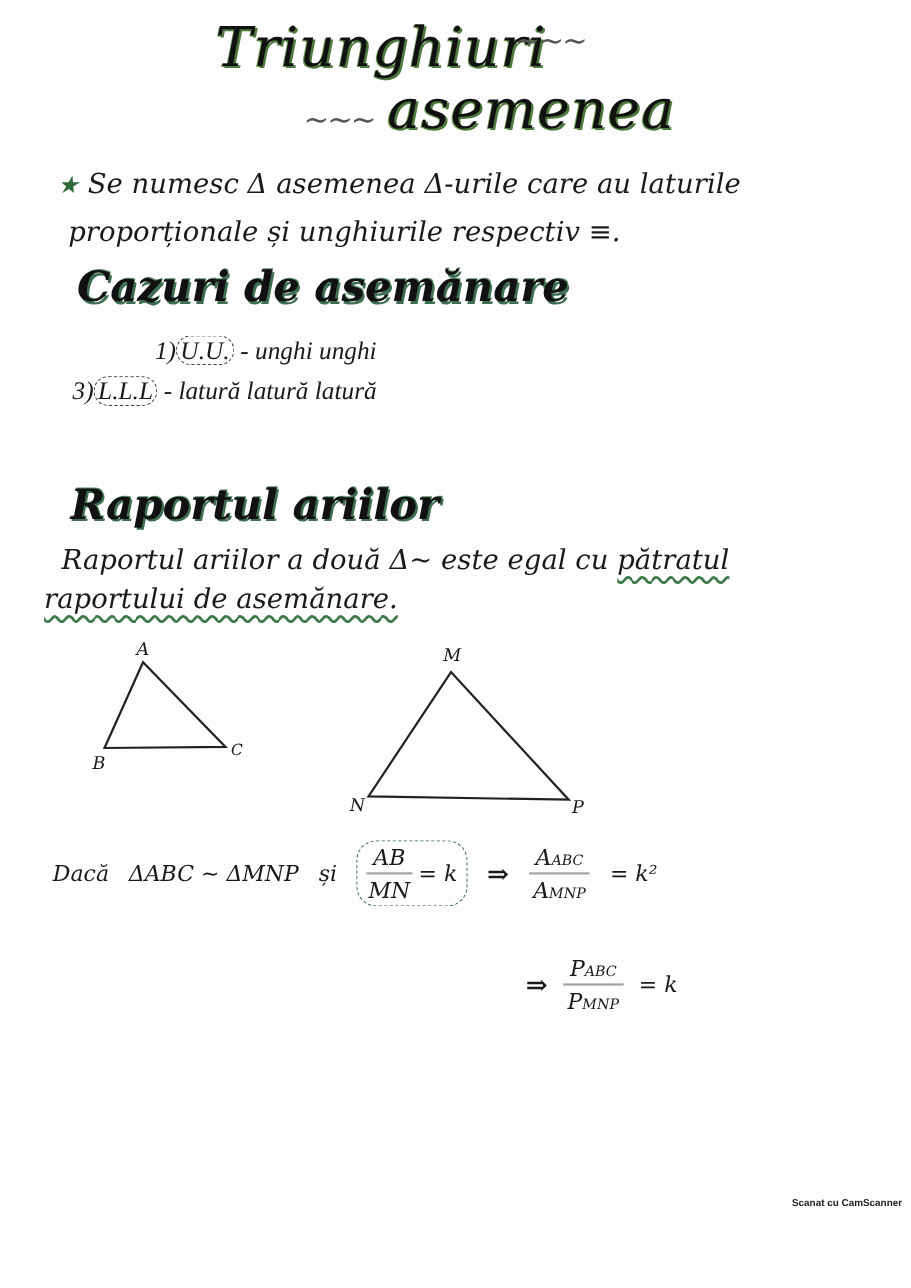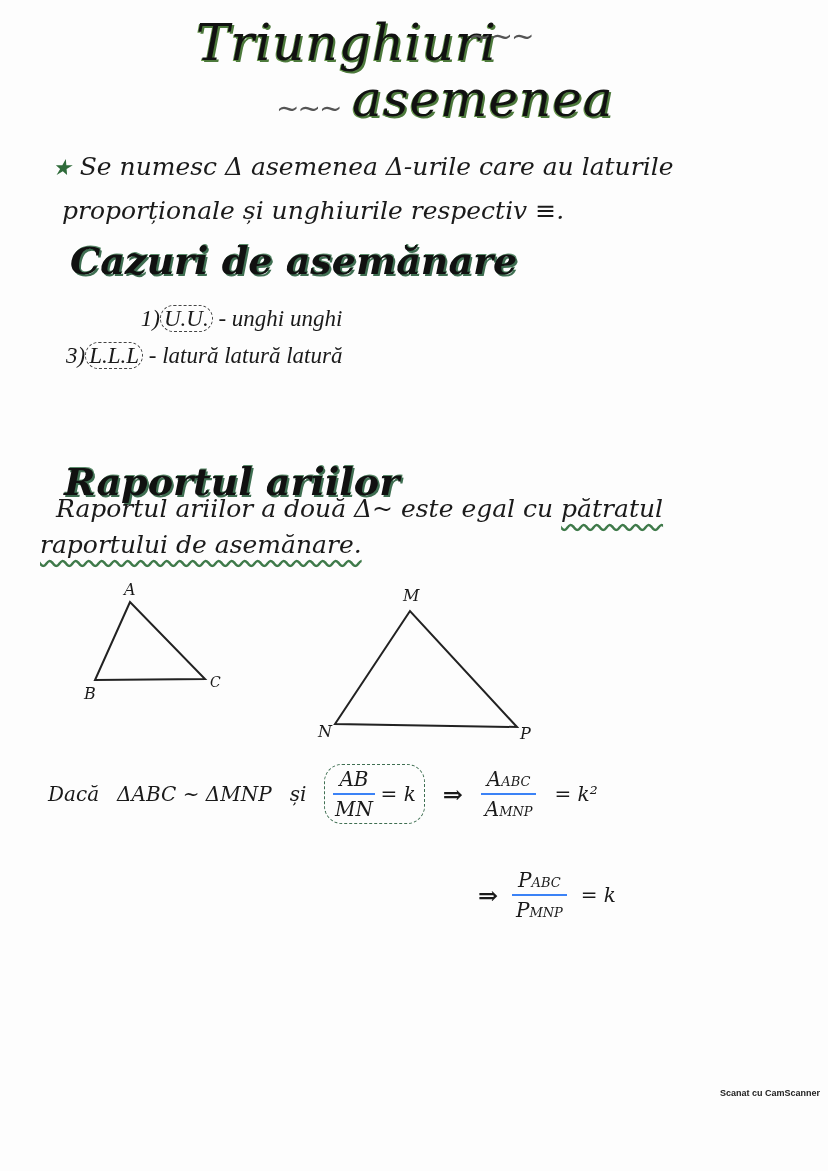--- a/index.html
+++ b/index.html
@@ -8,21 +8,21 @@
   .abs { position:absolute; }
   .title { font-family:"DejaVu Serif", serif; font-style:italic; font-size:50px; color:#111;
            text-shadow: 2px 2px 0 #4d7a3c, -1px 1px 0 #6b9a50; letter-spacing:1px; }
   .heading { font-family:"DejaVu Serif", serif; font-style:italic; font-weight:bold; font-size:38px; color:#111;
              text-shadow: 2px 2px 0 #3f6f52, 1px -1px 0 #5a8c6a; }
   .hand { font-family:"DejaVu Serif", serif; font-style:italic; font-size:25px; color:#1a1a1a;text-align:right; }
   .wave { color:#555; font-size:28px; letter-spacing:-2px; }
   .cloud { border:1.5px dashed #444; border-radius:14px; padding:0 3px; }
   .wavy { text-decoration: underline wavy #3f7a4a; text-underline-offset:6px; }
   .frac { display:inline-flex; flex-direction:column; align-items:center; vertical-align:middle; font-size:20px; }
-  .frac .num { border-bottom:2px solid #3b82f6; padding:0 6px 2px; }
+  .frac .num { border-bottom:2px solid #a3a3a3; padding:0 6px 2px; }
   .frac .den { padding-top:2px; }
   .sub { font-size:13px; }
   .footer { font-family:"Liberation Sans", sans-serif; font-size:9px; font-weight:bold; color:#222; }
   .star { color:#2f6b3a; font-size:22px; }
   .braces { border:1.5px dashed #3f6f52; border-radius:18px; padding:2px 8px; display:inline-flex; align-items:center; gap:6px; }
 </style>
 </head>
 <body>
 
 <div class="abs title" style="left:196px; top:14px;">Triunghiuri</div>
@@ -42,21 +42,21 @@
   <div>
     <span>1)</span><span class="cloud">U.U.</span>
     <span>- unghi unghi</span>
   </div>
   <div>
     <span>3)</span><span class="cloud">L.L.L</span>
     <span>- latură latură latură</span>
   </div>
 </div>
 
-<div class="abs heading" style="left:64px; top:436px;margin-top:23px;">Raportul ariilor</div>
+<div class="abs heading" style="left:64px; top:436px;">Raportul ariilor</div>
 <div class="abs hand" style="left:56px; top:494px;">
   <span>Raportul ariilor a două Δ~ este egal cu</span>
   <span class="wavy">pătratul</span>
 </div>
 <div class="abs hand" style="left:40px; top:530px;">
   <span class="wavy">raportului de asemănare.</span>
 </div>
 
 <svg class="abs" style="left:0; top:0;" width="828" height="1171">
   <polygon points="130,602 95,680 205,679" fill="none" stroke="#222" stroke-width="2"></polygon>

